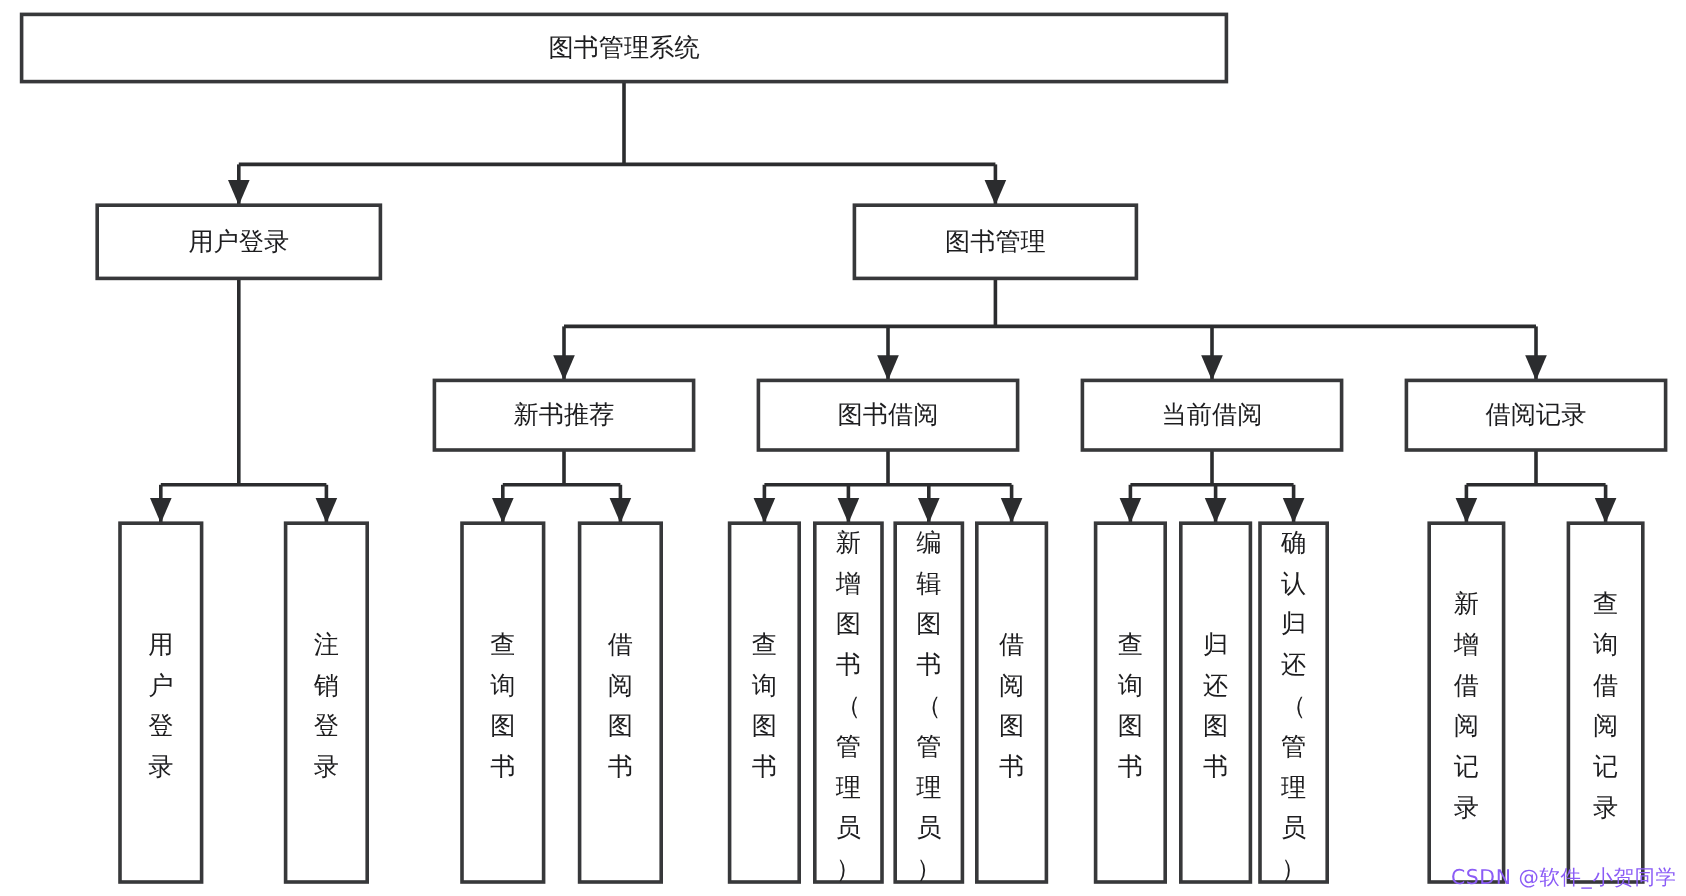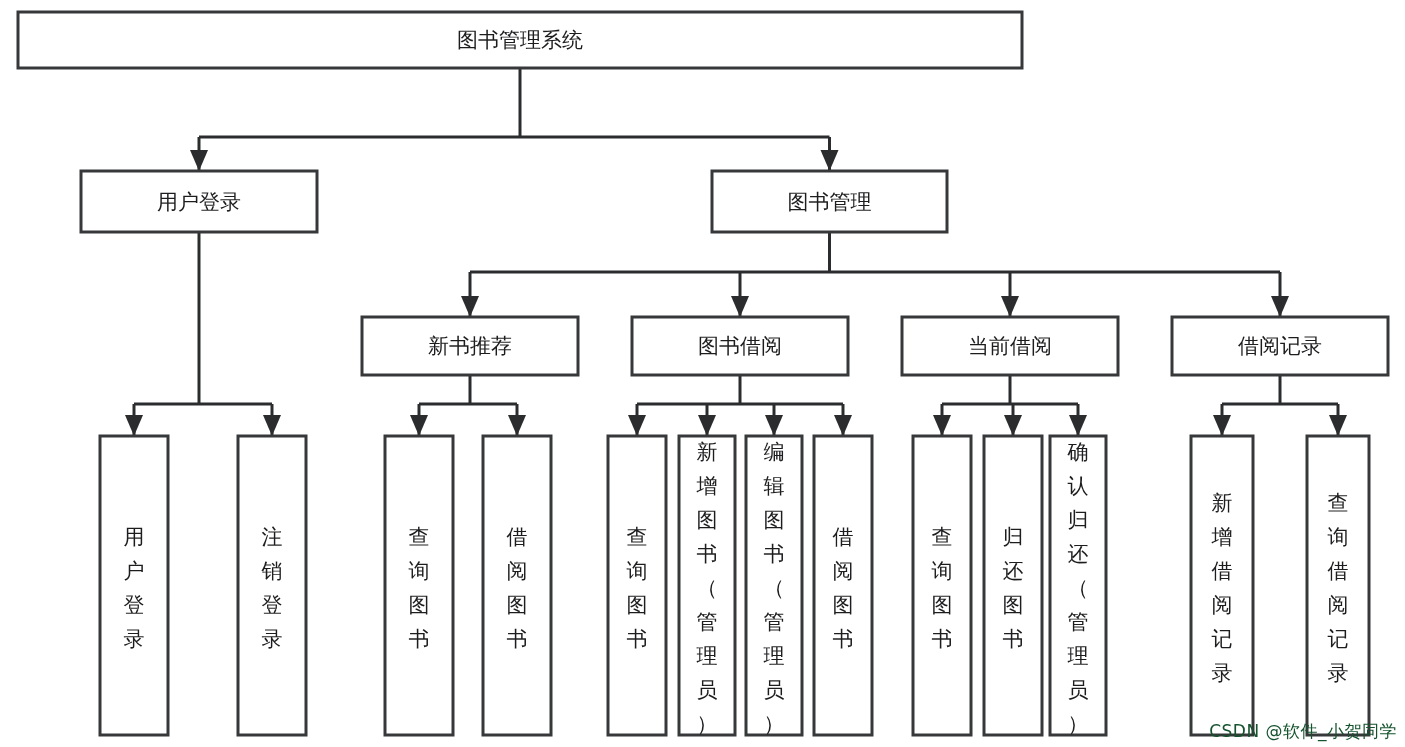--- a/index.html
+++ b/index.html
@@ -55,21 +55,21 @@
     font-size: 21px;
     fill: #1d1d1f;
     text-anchor: middle;
   }
   .watermark-text {
     position: absolute;
     right: 8px;
     bottom: 4px;
     font-family: "DejaVu Sans", "Liberation Sans", sans-serif;
     font-size: 17px;
-    color: #14532d;
+    color: #8b5cf6;
     white-space: nowrap;
     letter-spacing: 0.5px;
     user-select: none;
   }
 </style>
 </head>
 <body>
 
 <div id="diagram-root">
 

